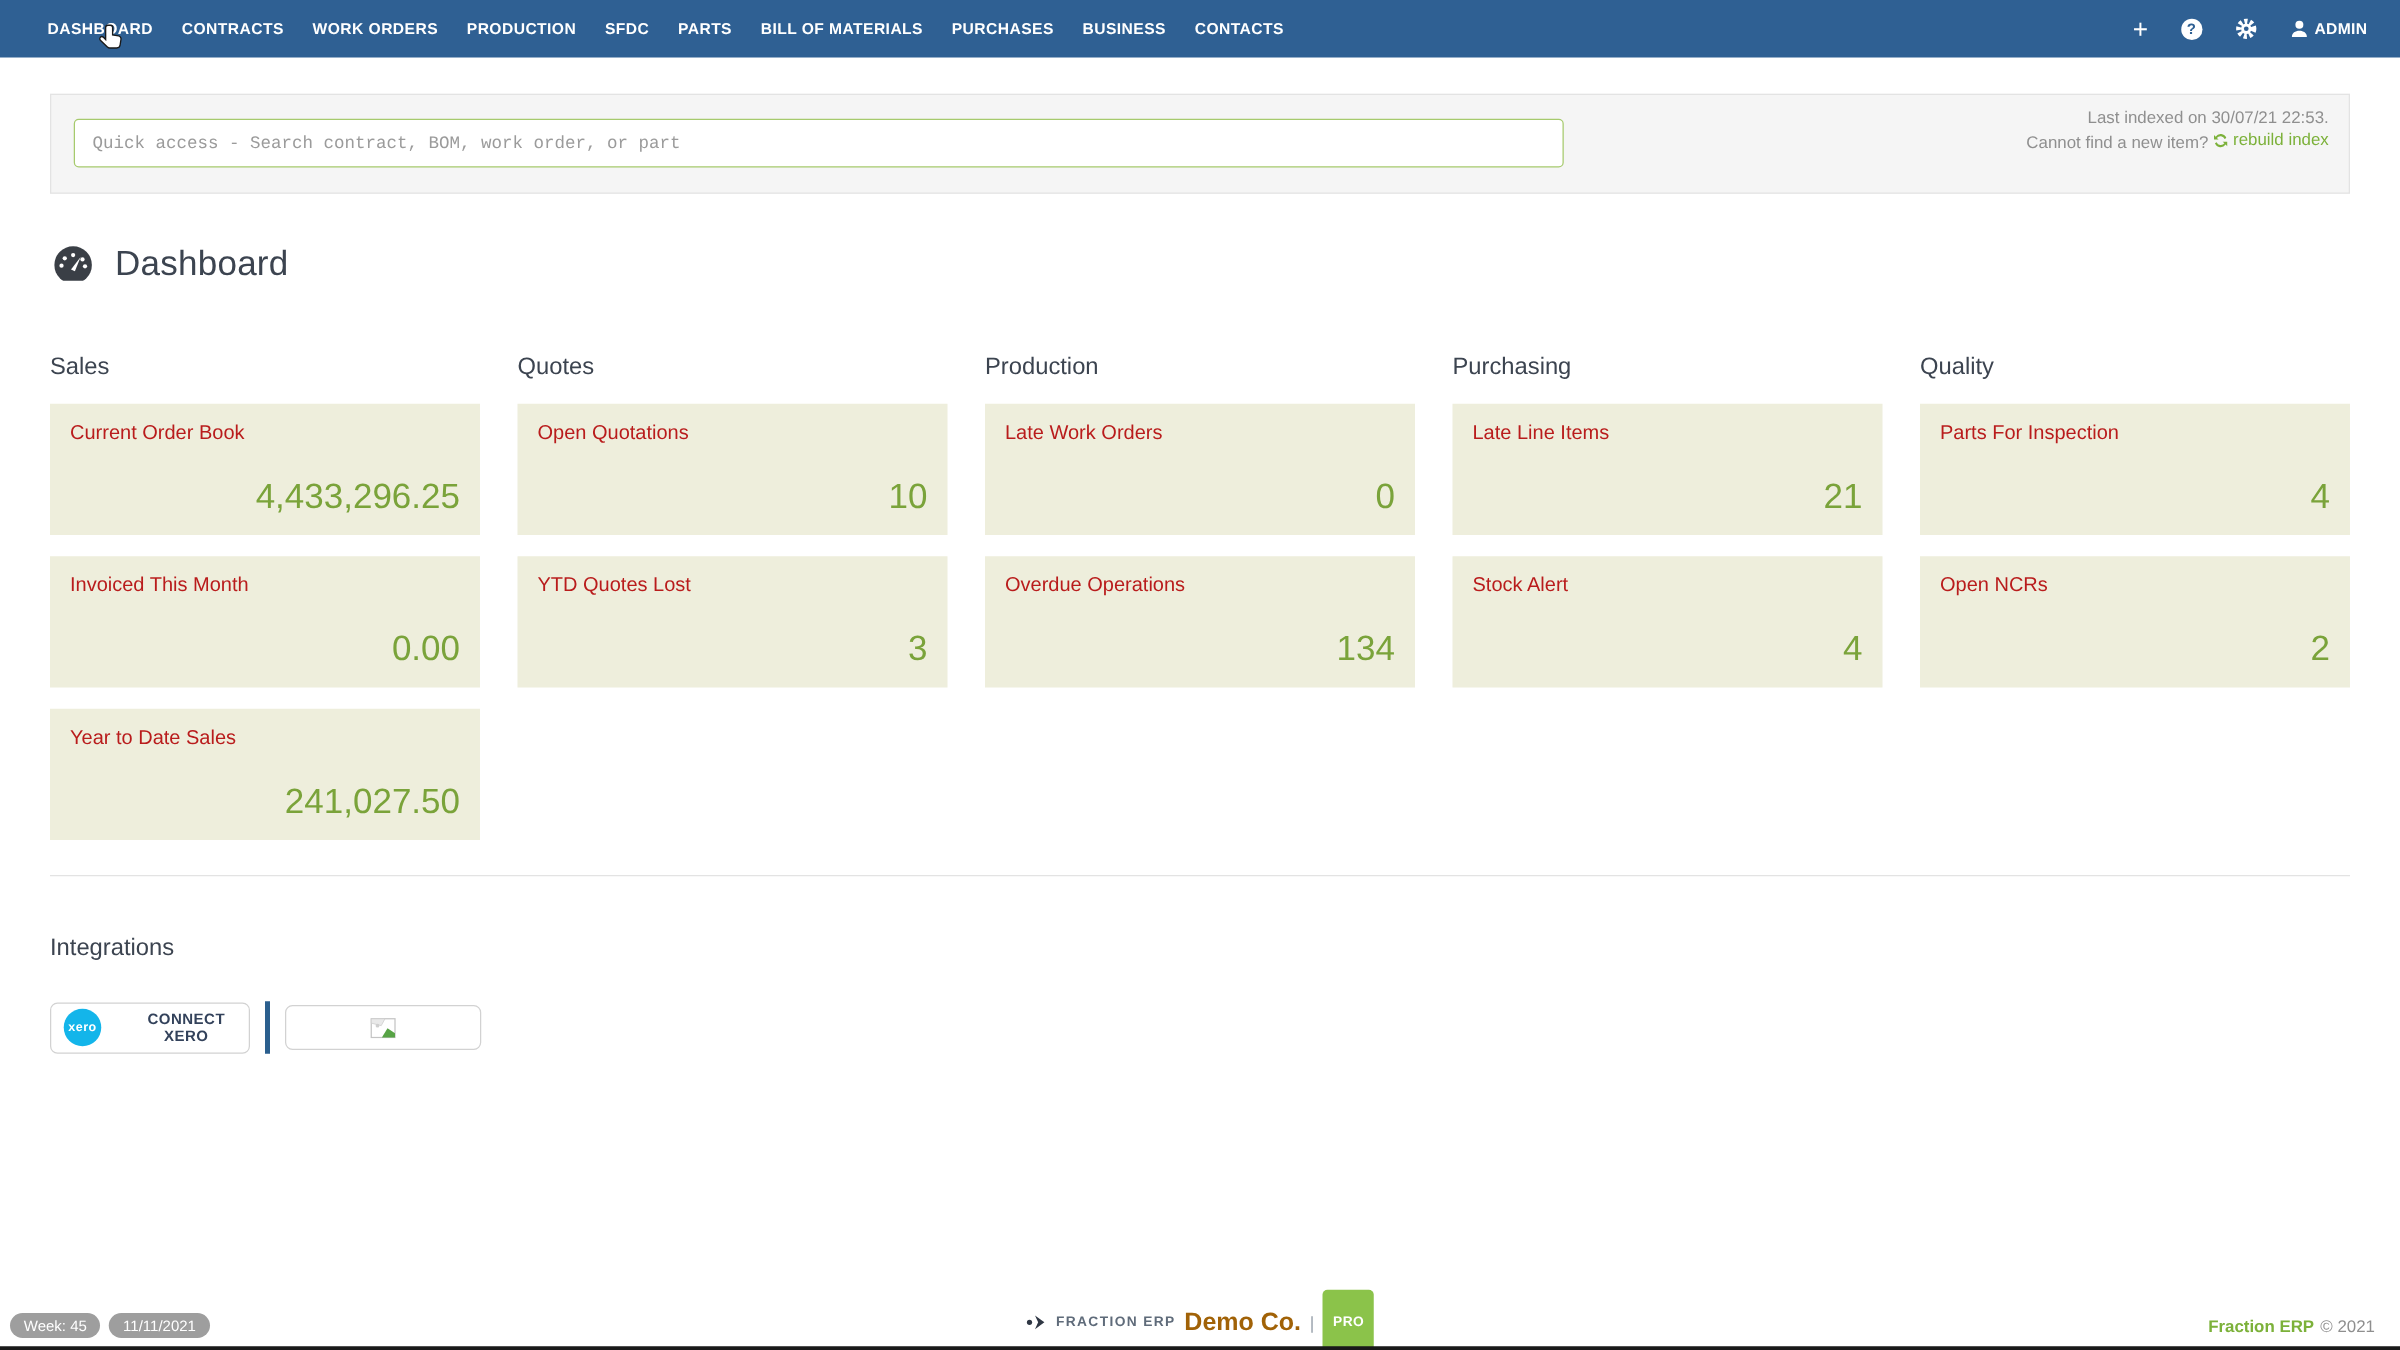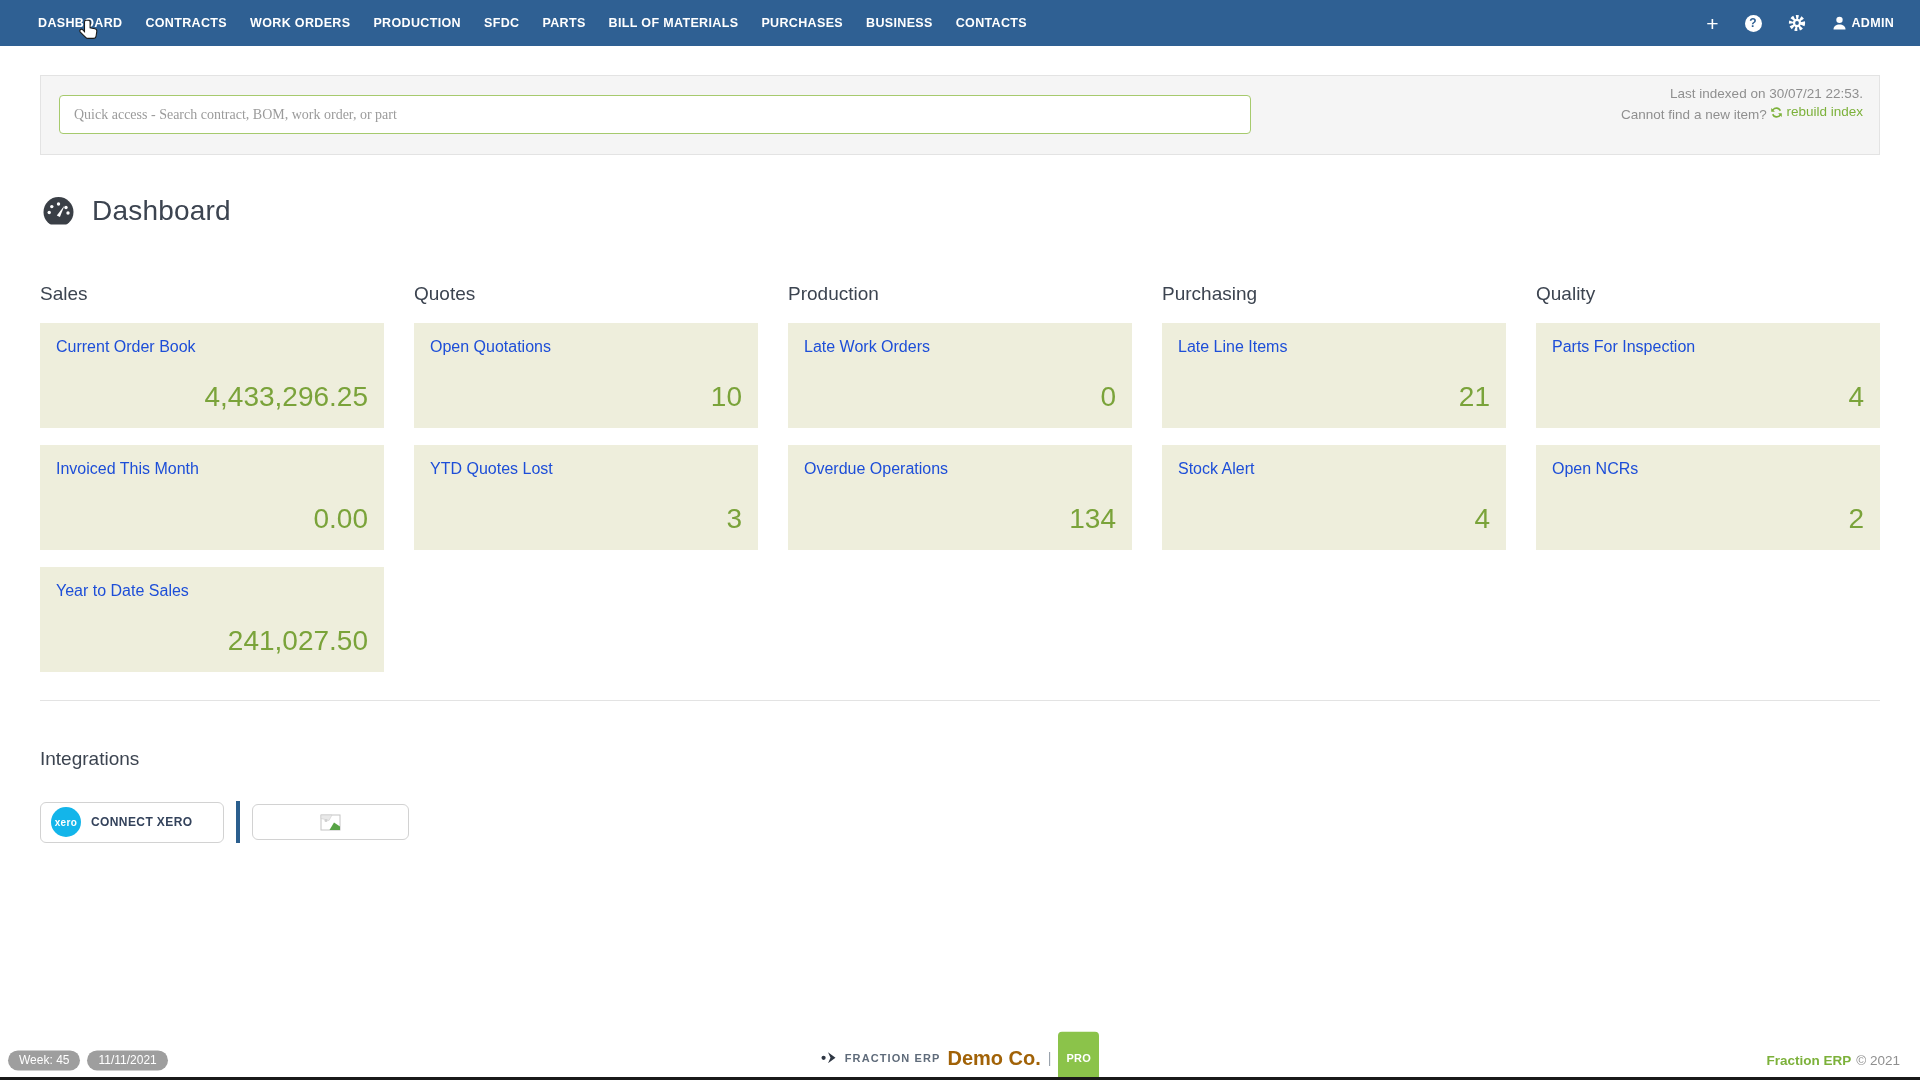--- a/index.html
+++ b/index.html
@@ -37,21 +37,21 @@
 
   
   .search-panel {
     position:absolute; top:75px; left:40px; right:40px; height:80px;
     background:var(--panel_bg, #f5f5f5); border:1px solid #e3e3e3;
   }
   .quick-search {
     position:absolute; left:18px; top:19px; width:1192px; height:39px;
     border:1px solid var(--input_border, #a6ca6d); border-radius:4px;
     background:#fff; padding:0 14px; font-size:14px; color:#555;
-    font-family:Liberation Serif, serif; outline:none;
+    font-family:Liberation Mono, monospace; outline:none;
   }
   .quick-search::placeholder { color:#9b9b9b; }
   .index-info {
     position:absolute; right:16px; top:9px; text-align:right;
     font-size:13.5px; color:var(--muted, #8f8f8f); line-height:18px;
   }
   .rebuild-link {
     color:var(--accent, #7cb13a); text-decoration:none; cursor:pointer;
     display:inline-flex; align-items:center; gap:3px;
   }
@@ -66,42 +66,42 @@
   
   .grid {
     position:absolute; left:40px; right:40px; top:283px;
     display:grid; grid-template-columns:repeat(5, 1fr); column-gap:30px;
   }
   .col-title { font-size:19px; font-weight:500; color:#3c4450; margin-bottom:18px; }
   .card {
     background:var(--card_bg, #eeeedc); height:105px; margin-bottom:17px;
     padding:15px 16px; position:relative; cursor:pointer;
   }
-  .card-label { font-size:16px; color:#1d4ed8; }
+  .card-label { font-size:16px; color:#b91c1c; }
   .card-value {
     position:absolute; right:16px; bottom:15px;
     font-size:28px; color:var(--value_green, #7aa33a);
   }
 
   
   .section-divider {
     position:absolute; left:40px; right:40px; top:700px;
     border-top:1px solid #e3e3e3;
   }
   .integrations-title {
     position:absolute; left:40px; top:748px;
     font-size:19px; font-weight:500; color:#3c4450;
   }
   .integration-row {
     position:absolute; left:40px; top:801px;
     display:flex; align-items:center;
   }
   .xero-btn {
-    width:184px; height:41px; background:#fff; border:1px solid #d2d2d2;
-    border-radius:6px; display:flex; align-items:center; gap:10px;
+    width:160px; height:41px; background:#fff; border:1px solid #d2d2d2;
+    border-radius:6px; display:flex; align-items:center; gap:28px;
     padding:0 10px; cursor:pointer;
   }
   .xero-circle {
     width:30px; height:30px; border-radius:50%;
     background:var(--xero, #13b5ea); color:#fff; font-size:10px;
     font-weight:700; letter-spacing:.4px;
     display:flex; align-items:center; justify-content:center; flex:0 0 auto;
   }
   .xero-label { font-size:12px; font-weight:700; color:#33425b; letter-spacing:.4px; }
   .integration-divider {

